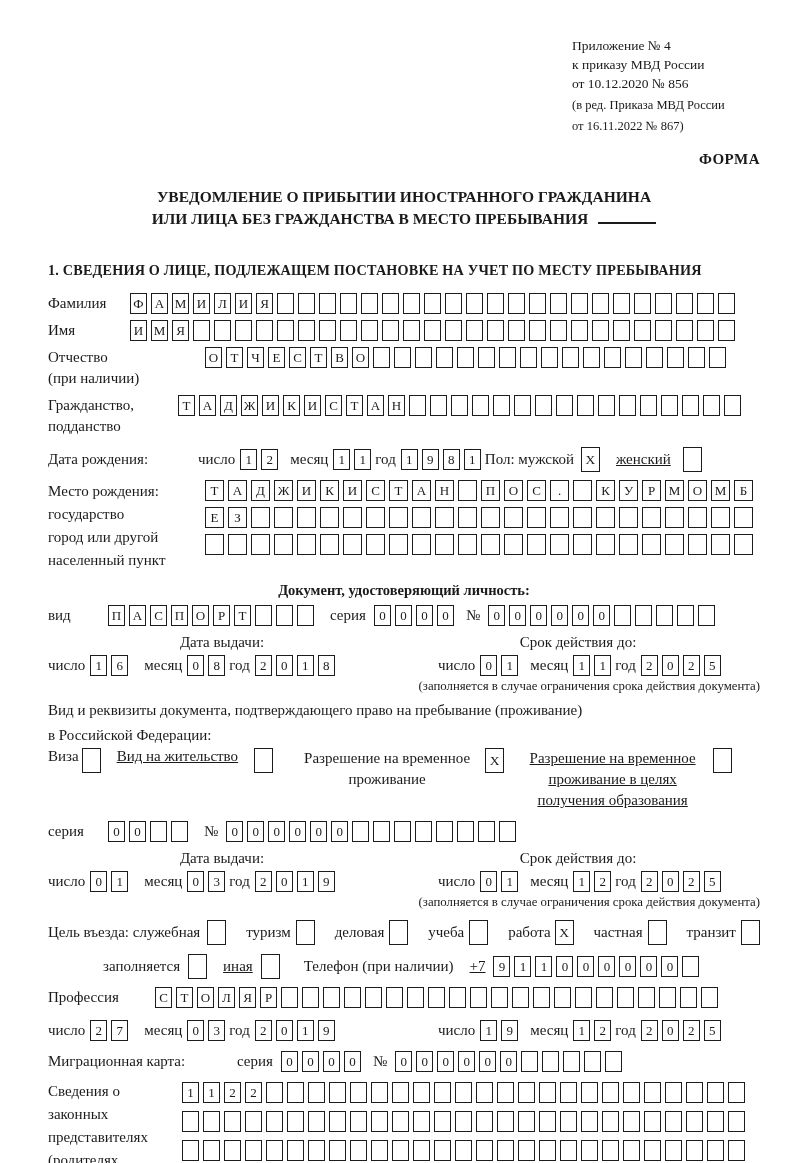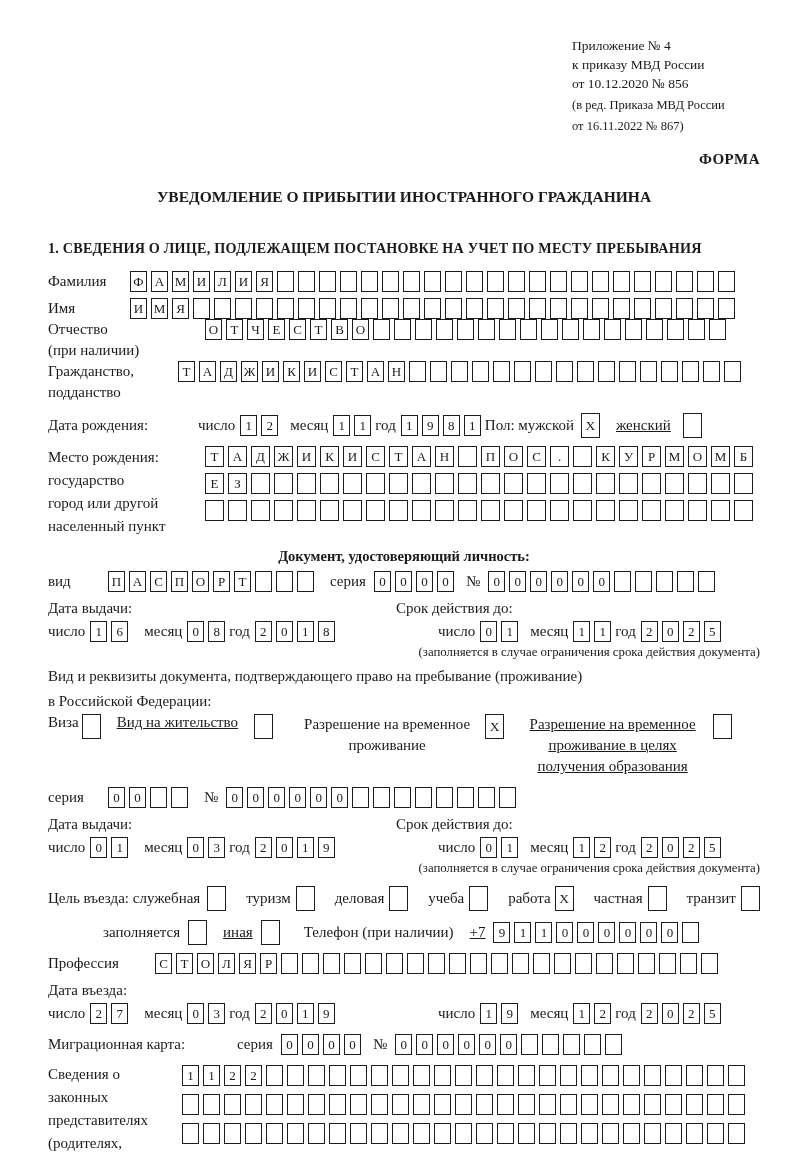--- a/index.html
+++ b/index.html
@@ -10,21 +10,21 @@
     padding:36px 40px 0 48px;
   }
   .hdr { margin-left:auto; width:188px; font-size:13.5px; line-height:19px; }
   .hdr .sub { font-size:12.5px; line-height:18px; margin-top:3px; }
   .forma { text-align:right; font-weight:bold; font-size:15px; margin-top:16px; letter-spacing:.5px; }
   .title { text-align:center; font-weight:bold; font-size:15.5px; line-height:22px; margin-top:18px; }
   .blank-line { display:inline-block; width:58px; border-bottom:2px solid #1a1a1a; margin-left:10px; }
   .sec-head { font-weight:bold; font-size:14.2px; margin-top:32px; letter-spacing:.2px; }
 
   .row { display:flex; align-items:center; margin-top:6px; }
-  .row-top { display:flex; align-items:flex-start; }
+  .row-top { display:flex; align-items:flex-start; margin-top:6px; }
   .lbl { flex:none; }
   .lbl2 { flex:none; line-height:21px; }
   .cells { display:flex; flex-wrap:nowrap; }
   .cells + .cells { margin-top:6px; }
   .cell {
     flex:none; width:17px; height:21px; margin-right:4px;
     border:1.6px solid #1c1c1c;
     display:inline-flex; align-items:center; justify-content:center;
     font-size:13px; line-height:1;
   }
@@ -35,21 +35,21 @@
     font-size:13.5px; margin-left:7px;
   }
   .gap8{margin-left:8px;} .gap12{margin-left:12px;} .gap16{margin-left:16px;text-decoration:underline;} .gap24{margin-left:24px;}
   .lw82{width:82px;} .lw130{width:130px;} .lw157{width:157px;} .lw150{width:150px;}
   .lw60{width:60px;} .lw107{width:107px;} .lw134{width:134px;} .lw165{width:165px;}
 
   .center-bold { text-align:center; font-weight:bold; font-size:14.5px; margin-top:10px; }
   .two-col { display:flex; margin-top:8px; }
   .col-l { width:348px; }
   .col-r { flex:1; }
-  .dt-head { text-align:left; font-size:15px; }
+  .dt-head { text-align:center; font-size:15px; }
   .dgroup { display:flex; align-items:center; }
   .dgroup .t { margin-right:5px; }
   .note-r { text-align:right; font-size:12.8px; margin-top:3px; }
   .plain { margin-top:8px; }
   .permit-row { display:flex; align-items:flex-start; margin-top:4px; }
   .wrapblk { text-align:center; line-height:21px; }
   .purpose { display:flex; align-items:center; justify-content:space-between; margin-top:10px; }
 </style>
 </head>
 <body>
@@ -58,20 +58,21 @@
   <div>Приложение № 4</div>
   <div>к приказу МВД России</div>
   <div>от 10.12.2020 № 856</div>
   <div class="sub">(в ред. Приказа МВД России</div>
   <div class="sub">от 16.11.2022 № 867)</div>
 </div>
 <div class="forma">ФОРМА</div>
 
 <div class="title">
   <div>УВЕДОМЛЕНИЕ О ПРИБЫТИИ ИНОСТРАННОГО ГРАЖДАНИНА</div>
+  <div><span>ИЛИ ЛИЦА БЕЗ ГРАЖДАНСТВА В МЕСТО ПРЕБЫВАНИЯ</span><span class="blank-line"></span></div>
 </div>
 
 <div class="sec-head">1. СВЕДЕНИЯ О ЛИЦЕ, ПОДЛЕЖАЩЕМ ПОСТАНОВКЕ НА УЧЕТ ПО МЕСТУ ПРЕБЫВАНИЯ</div>
 
 <div class="row" style="margin-top:14px;">
   <span class="lbl lw82">Фамилия</span>
   <span class="cells">
       <span class="cell">Ф</span>
       <span class="cell">А</span>
       <span class="cell">М</span>
@@ -584,21 +585,20 @@
       <span class="cell"></span>
       <span class="cell"></span>
       <span class="cell"></span>
       <span class="cell"></span>
       <span class="cell"></span>
       <span class="cell"></span>
     </span>
 </div>
 
 <div class="two-col">
-  <div class="col-l dt-head">Дата въезда:</div>
 </div>
 <div class="two-col" style="margin-top:4px;">
   <div class="col-l dgroup">
     <span class="t">число</span>
     <span class="cells">
         <span class="cell">2</span>
         <span class="cell">7</span>
       </span>
     <span class="t gap12">месяц</span>
     <span class="cells">

